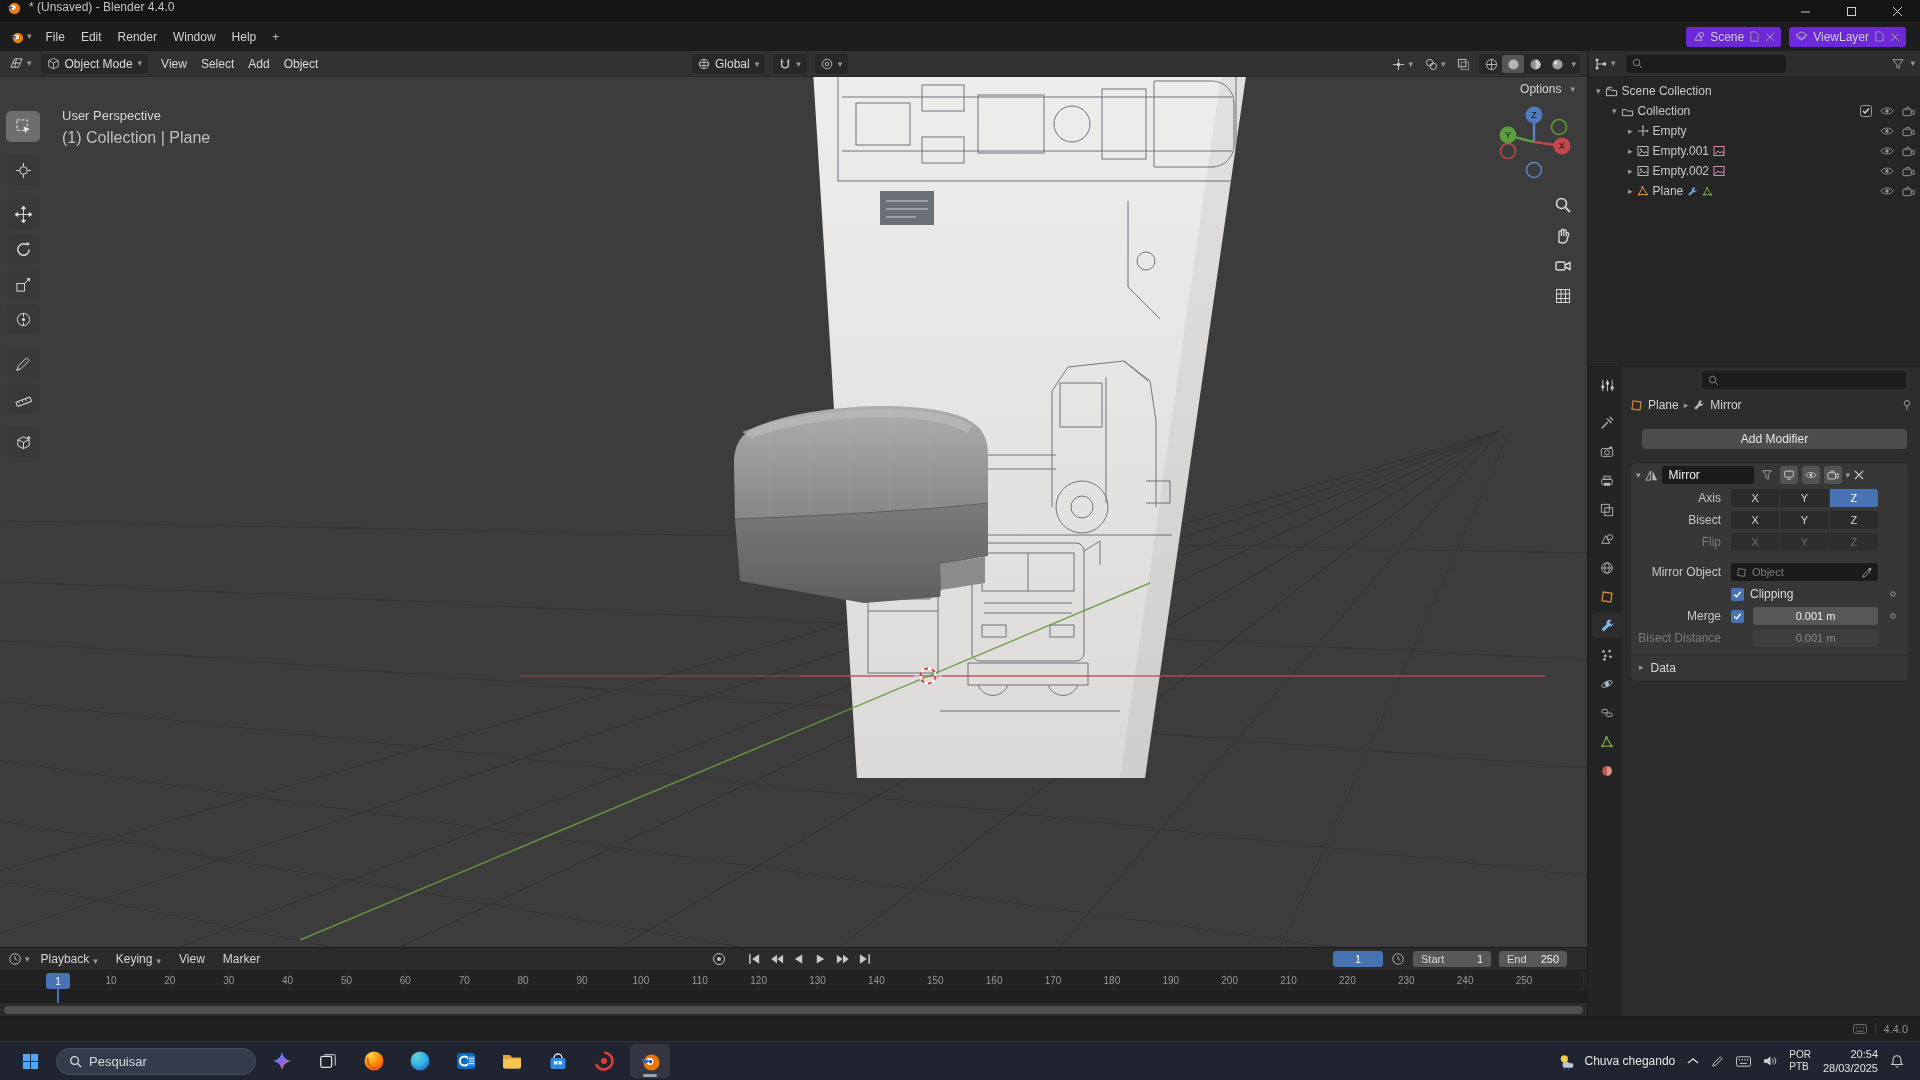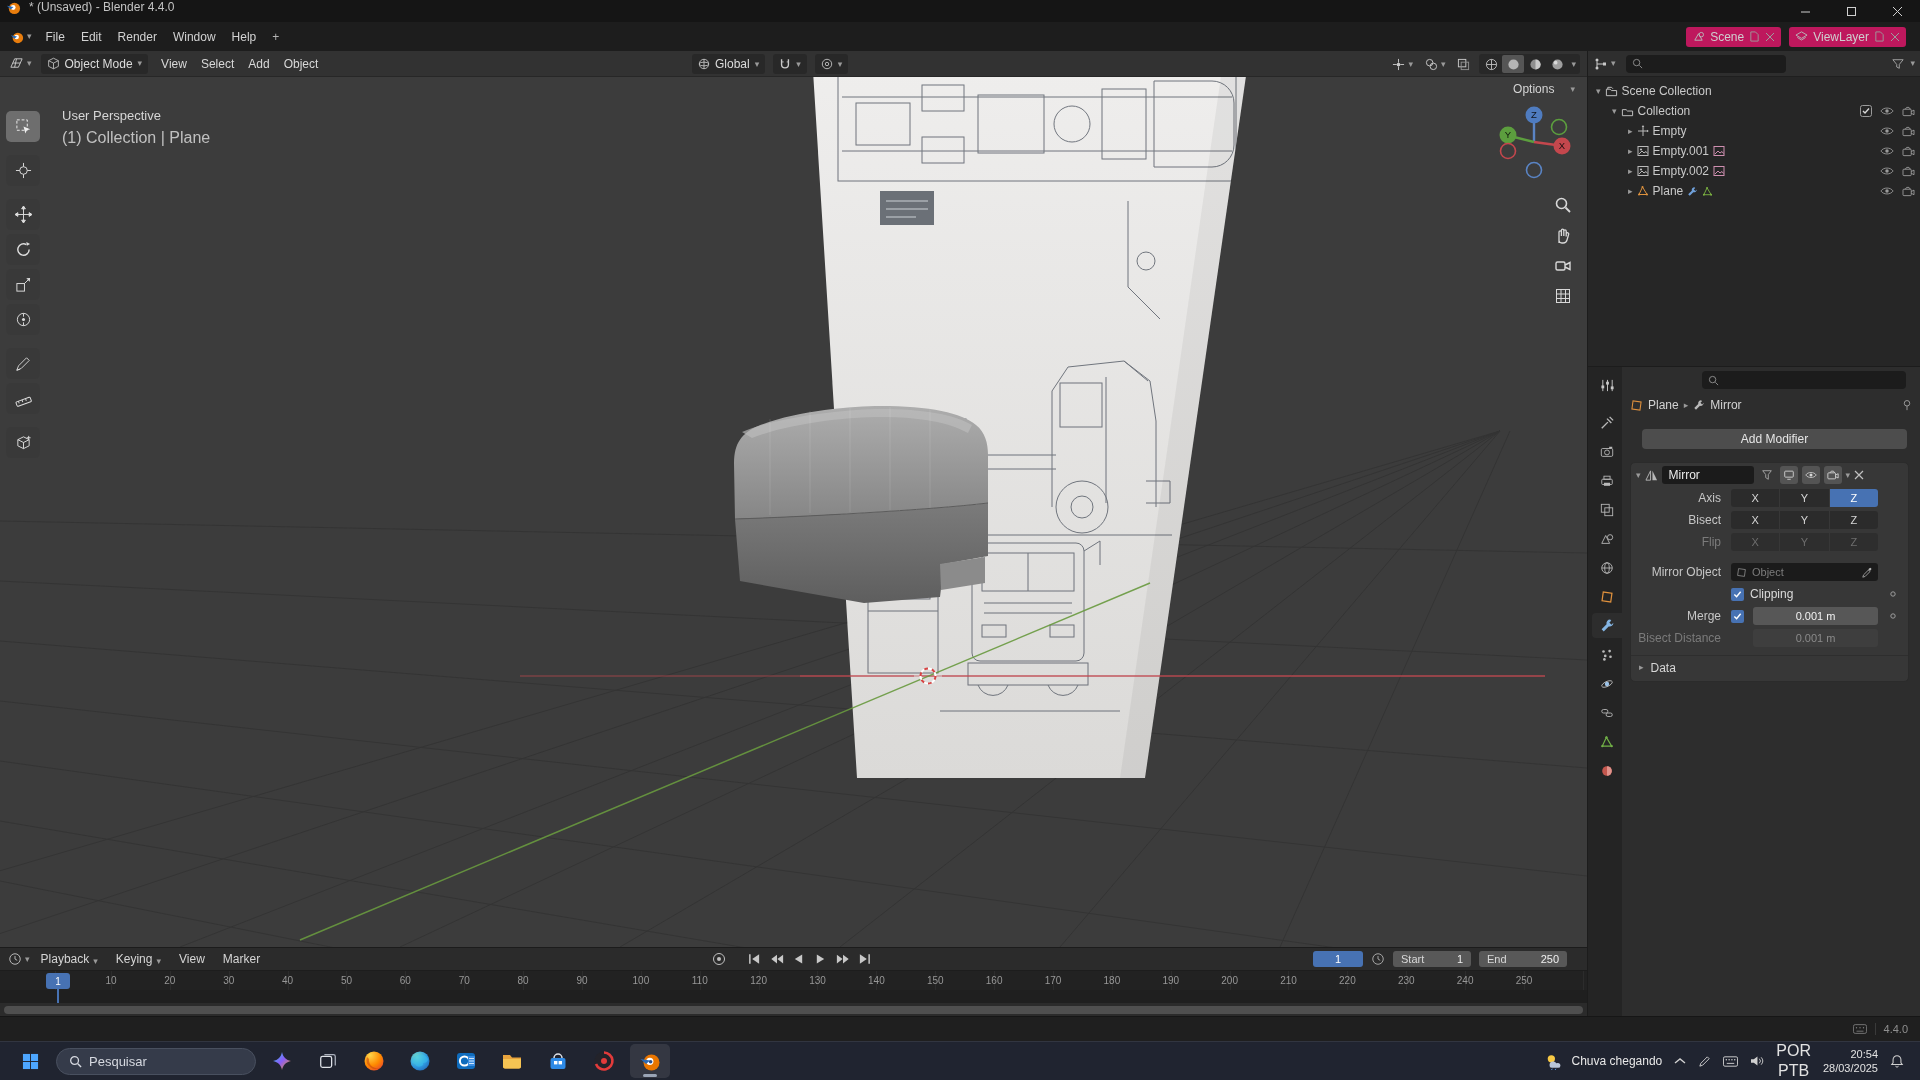--- a/index.html
+++ b/index.html
@@ -13,34 +13,34 @@
 .winbtns{margin-left:auto;display:flex;height:22px}
 .winbtn{width:46px;height:22px;display:flex;align-items:center;justify-content:center}
 
 #menubar{position:absolute;left:0;top:22px;width:1920px;height:29px;background:#1d1d1d;display:flex;align-items:center;padding:0 6px;gap:2px}
 .menu-item{padding:4px 8px;color:#d2d2d2;border-radius:3px}
 .tabs{display:flex;align-items:center;gap:2px;margin-left:14px}
 .tab{padding:4px 10px;border-radius:4px;color:#a9a9a9;font-size:12px}
 .tab.active{background:#3f3f3f;color:#f1f1f1}
 .tab-add{padding:2px 6px;color:#b5b5b5}
 .mb-right{margin-left:auto;display:flex;align-items:center;gap:8px;margin-right:8px}
-.mb-pill{display:flex;align-items:center;gap:5px;background:#be185d;border-radius:3px;padding:2px 6px;height:20px}
+.mb-pill{display:flex;align-items:center;gap:5px;background:#6d28d9;border-radius:3px;padding:2px 6px;height:20px}
 
 #viewport{position:absolute;left:0;top:51px;width:1587px;height:896px;background:#3c3c3c;overflow:hidden}
 #vpcanvas{position:absolute;left:0;top:0}
 .vp-header{position:absolute;left:0;top:0;right:0;height:26px;background:#323232;border-bottom:1px solid #272727;display:flex;align-items:center;gap:6px;padding:0 6px;z-index:5}
 .hpill{display:flex;align-items:center;gap:5px;background:#282828;border-radius:3px;padding:2px 6px;height:20px;color:#dcdcdc}
 .vpmenu{padding:3px 7px;color:#d8d8d8}
 .vp-center{position:absolute;left:692px;top:3px;display:flex;gap:8px;align-items:center}
 .vp-right{position:absolute;right:7px;top:3px;display:flex;gap:6px;align-items:center}
 .iconbtn{display:flex;align-items:center;gap:3px;padding:2px 3px;border-radius:3px}
 .shadeseg{display:flex;align-items:center;background:#282828;border-radius:3px;padding:1px}
 .shadeseg .sg{width:22px;height:18px;display:flex;align-items:center;justify-content:center;border-radius:2px}
 .shadeseg .sg.on{background:#555}
-#vp-options{position:absolute;right:12px;top:31px;display:flex;align-items:center;gap:16px;color:#d4d4d4;z-index:4}
+#vp-options{position:absolute;right:12px;top:31px;display:flex;align-items:center;gap:9px;color:#d4d4d4;z-index:4}
 #vp-overlay{position:absolute;left:62px;top:56px;z-index:3;line-height:1.45}
 #vp-overlay .l1{font-size:13px;color:#d6d6d6}
 #vp-overlay .l2{font-size:16px;color:#c0c0c0}
 #toolbar{position:absolute;left:6px;top:60px;display:flex;flex-direction:column;gap:4px;z-index:4}
 .tool{width:34px;height:31px;background:rgba(58,58,58,.92);border-radius:5px;display:flex;align-items:center;justify-content:center}
 .tool.active{background:#6e6e6e}
 .tgap{margin-top:9px}
 #gizmo{position:absolute;left:1496px;top:53px;z-index:3}
 .navcol{position:absolute;left:1549px;z-index:3;width:28px;height:28px;display:flex;align-items:center;justify-content:center;border-radius:14px}
 
@@ -103,21 +103,21 @@
 #statusbar{position:absolute;left:0;top:1016px;width:1920px;height:25px;background:#1f1f1f;border-top:1px solid #161616;display:flex;align-items:center;justify-content:flex-end;gap:8px;padding-right:12px;color:#8f8f8f;font-size:11px}
 .sb-div{width:1px;height:12px;background:#3a3a3a}
 
 #taskbar{position:absolute;left:0;top:1041px;width:1920px;height:39px;background:#202430;border-top:1px solid rgba(255,255,255,.08);display:flex;align-items:center;padding:0 10px;gap:6px}
 .tb-icon{width:40px;height:34px;display:flex;align-items:center;justify-content:center;border-radius:5px;position:relative}
 .tb-icon.active{background:rgba(255,255,255,.09)}
 .tb-icon.active::after{content:"";position:absolute;bottom:1px;left:50%;transform:translateX(-50%);width:14px;height:3px;border-radius:2px;background:#9aa4b5}
 .tb-search{width:200px;height:27px;border-radius:14px;background:#353b4a;border:1px solid #49505f;display:flex;align-items:center;gap:7px;padding:0 12px;color:#d6d9e0;font-size:13px}
 .tb-right{margin-left:auto;display:flex;align-items:center;gap:12px;padding-right:6px}
 .tb-weather{display:flex;align-items:center;gap:7px;color:#e8e8e8;font-size:12px}
-.tb-lang{font-size:16px;line-height:1.25;text-align:center;color:#e2e2e2}
+.tb-lang{font-size:10px;line-height:1.25;color:#e2e2e2}
 .tb-clock{font-size:11px;line-height:1.3;text-align:right;color:#e2e2e2}
 </style>
 </head>
 <body>
 
 <div id="titlebar">
   <span>
       <svg width="15" height="15" viewBox="0 0 16 16">
         <circle cx="9" cy="9" r="6" fill="#e87d0d"></circle>
         <circle cx="7.6" cy="8" r="2.6" fill="#fff"></circle>
@@ -1056,21 +1056,21 @@
       <span>
           <svg width="14" height="14" viewBox="0 0 16 16">
             <circle cx="8" cy="8" r="6" fill="none" stroke="#b5b5b5"></circle>
             <path d="M8,4.5 V8 L10.5,9.5" fill="none" stroke="#b5b5b5"></path>
           </svg>
         </span>
       <div class="rangefield" style="width:78px">
           <span class="rl">Start</span>
           <span>1</span>
         </div>
-      <div class="rangefield" style="width:88px">
+      <div class="rangefield" style="width:68px">
           <span class="rl">End</span>
           <span>250</span>
         </div>
     </div>
   </div>
   <div class="tl-ruler">
     <div class="rlabels">
 
     <span class="rlabel">10</span>
         <span class="rlabel">20</span>

